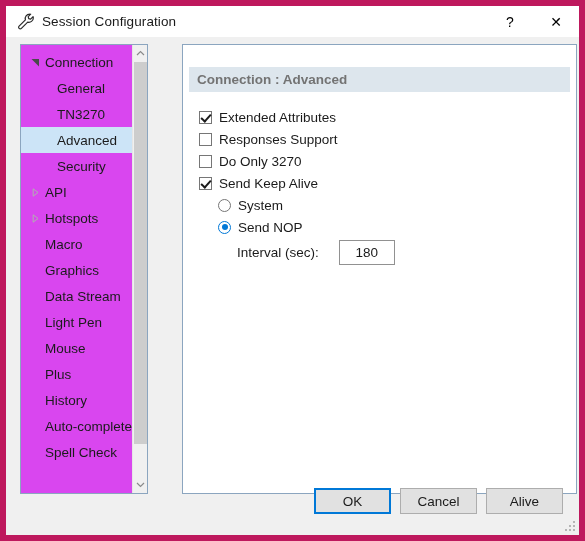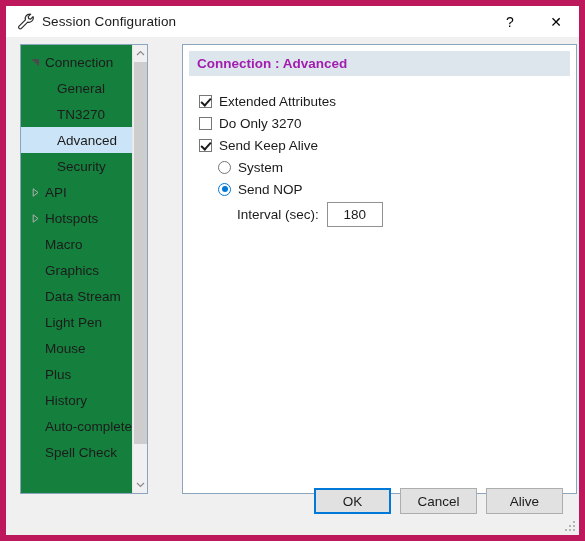--- a/index.html
+++ b/index.html
@@ -63,21 +63,21 @@
   
   .content {
     flex: 1;
     position: relative;
   }
   
   .tree-panel {
     position: absolute;
     left: 14px; top: 7px;
     width: 128px; height: 450px;
-    background: #15803d;
+    background: #d946ef;
     border: 1px solid #8ba5bf;
     box-sizing: border-box;
     overflow: hidden;
     text-decoration: underline;
   }
   .tree-list {
     position: absolute;
     left: 0; top: 0;
     width: 137px;
     padding-top: 4px;
@@ -135,30 +135,30 @@
   
   .detail-panel {
     position: absolute;
     left: 176px; top: 7px;
     width: 395px; height: 450px;
     background: #ffffff;
     border: 1px solid #8ba5bf;
     box-sizing: border-box;
   }
   .panel-header {
-    margin: 6px 6px 0 6px;
+    margin: 22px 6px 0 6px;
     height: 25px;
     background: #dde6ed;
     display: flex;
     align-items: center;
     padding-left: 8px;
     box-sizing: border-box;
     font-weight: bold;
     font-size: 13.5px;
-    color: #a21caf;
+    color: #737373;
   }
   .panel-body {
     padding: 14px 0 0 16px;
   }
   .opt-row {
     height: 22px;
     display: flex;
     align-items: center;
     font-size: 13.5px;
     color: #1b1b1b;
@@ -198,21 +198,21 @@
   .rbtn.selected { border-color: #0078d7; }
   .rbtn.selected::after {
     content: "";
     position: absolute;
     left: 2.5px; top: 2.5px;
     width: 6px; height: 6px;
     border-radius: 50%;
     background: #0078d7;
   }
   .interval-label {
-    margin-right: 8px;
+    margin-right: 20px;
     font-size: 13.5px;
     text-align: right;
   }
   .interval-input {
     width: 56px;
     height: 25px;
     border: 1px solid #919191;
     background: #fff;
     box-sizing: border-box;
     font-family: "Liberation Sans", sans-serif;
@@ -372,20 +372,24 @@
     <div class="detail-panel">
       <div class="panel-header">Connection : Advanced</div>
       <div class="panel-body">
         <div id="checkbox-group-top">
             <div class="opt-row">
               <span class="cbox checked"></span>
               <span>Extended Attributes</span>
             </div>
             <div class="opt-row">
               <span class="cbox"></span>
+              <span>Responses Support</span>
+            </div>
+            <div class="opt-row">
+              <span class="cbox"></span>
               <span>Do Only 3270</span>
             </div>
             <div class="opt-row">
               <span class="cbox checked"></span>
               <span>Send Keep Alive</span>
             </div>
           </div>
         <div id="radio-group">
             <div class="opt-row indent1">
               <span class="rbtn"></span>

